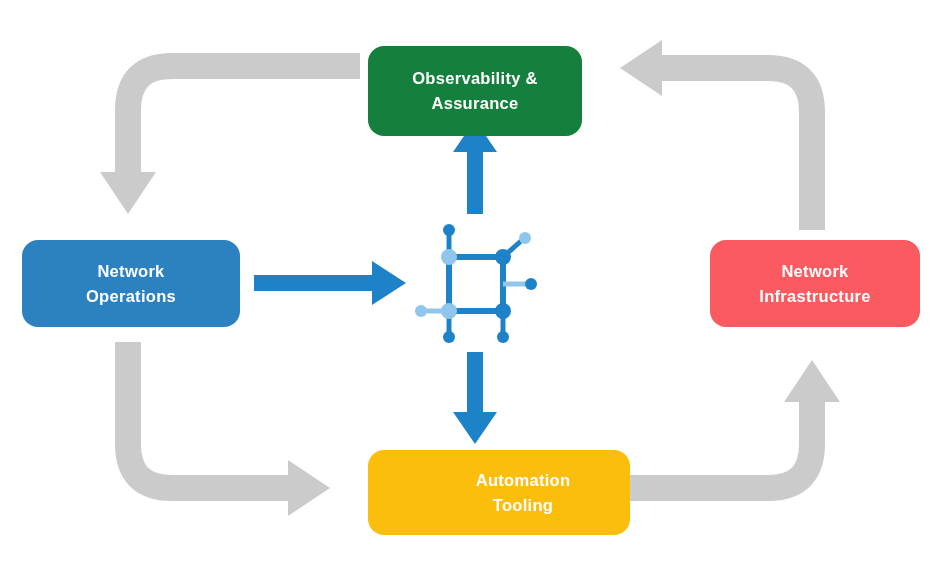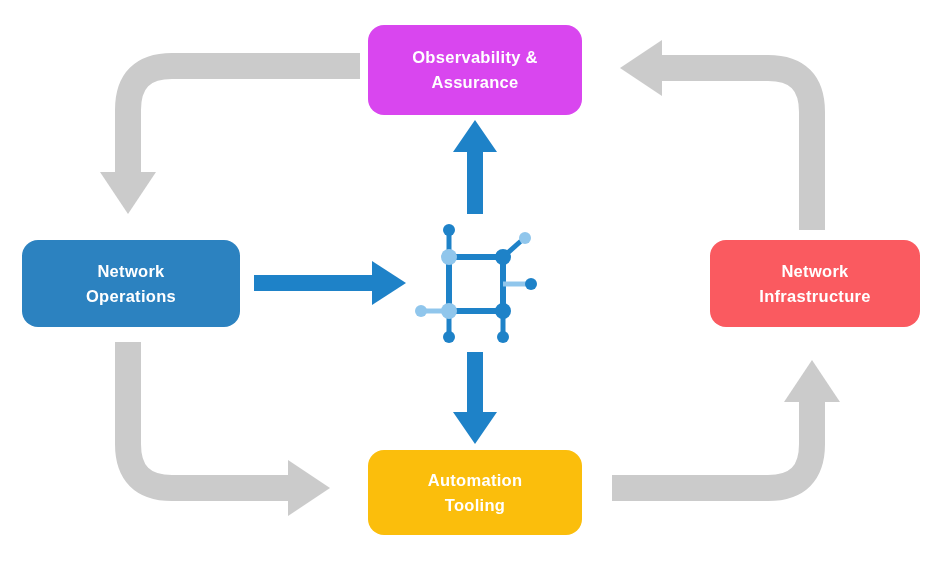--- a/index.html
+++ b/index.html
@@ -31,21 +31,21 @@
     font-weight: 600;
     letter-spacing: 0.3px;
     text-align: center;
     line-height: 1.5;
   }
   .node .node-label { white-space: pre-line; }
 
   .node-observability   { left: 368px; top: 25px;  width: 214px; height: 90px; }
   .node-operations      { left: 22px;  top: 240px; width: 218px; height: 87px; }
   .node-infrastructure  { left: 710px; top: 240px; width: 210px; height: 87px; }
-  .node-automation      { left: 368px; top: 450px; width: 214px; height: 85px; }
+  .node-automation      { left: 368px; top: 450px; width: 214px; height: 85px; padding-left: 48px; }
 </style>
 </head>
 <body>
 
 <div class="canvas">
 
   <svg class="arrow-layer" viewBox="0 0 948 570">
 
     <g>
       <path d="M 360 66 H 172 Q 128 66 128 110 V 178" fill="none" stroke-width="26" stroke="#CBCBCB"></path>
@@ -99,21 +99,21 @@
 
       <circle cx="449" cy="230" r="6" fill="#1E82C8"></circle>
       <circle cx="525" cy="238" r="6" fill="#90C6EC"></circle>
       <circle cx="531" cy="284" r="6" fill="#1E82C8"></circle>
       <circle cx="421" cy="311" r="6" fill="#90C6EC"></circle>
       <circle cx="449" cy="337" r="6" fill="#1E82C8"></circle>
       <circle cx="503" cy="337" r="6" fill="#1E82C8"></circle>
     </g>
   </svg>
 
-  <div class="node node-observability" style="background-color: #d946ef;">
+  <div class="node node-observability" style="background-color: #15803d; margin-top: 21px;">
     <span class="node-label">Observability &amp;
 Assurance</span>
   </div>
 
   <div class="node node-operations" style="background-color: rgb(44, 130, 192);">
     <span class="node-label">Network
 Operations</span>
   </div>
 
   <div class="node node-infrastructure" style="background-color: rgb(250, 90, 96);">

